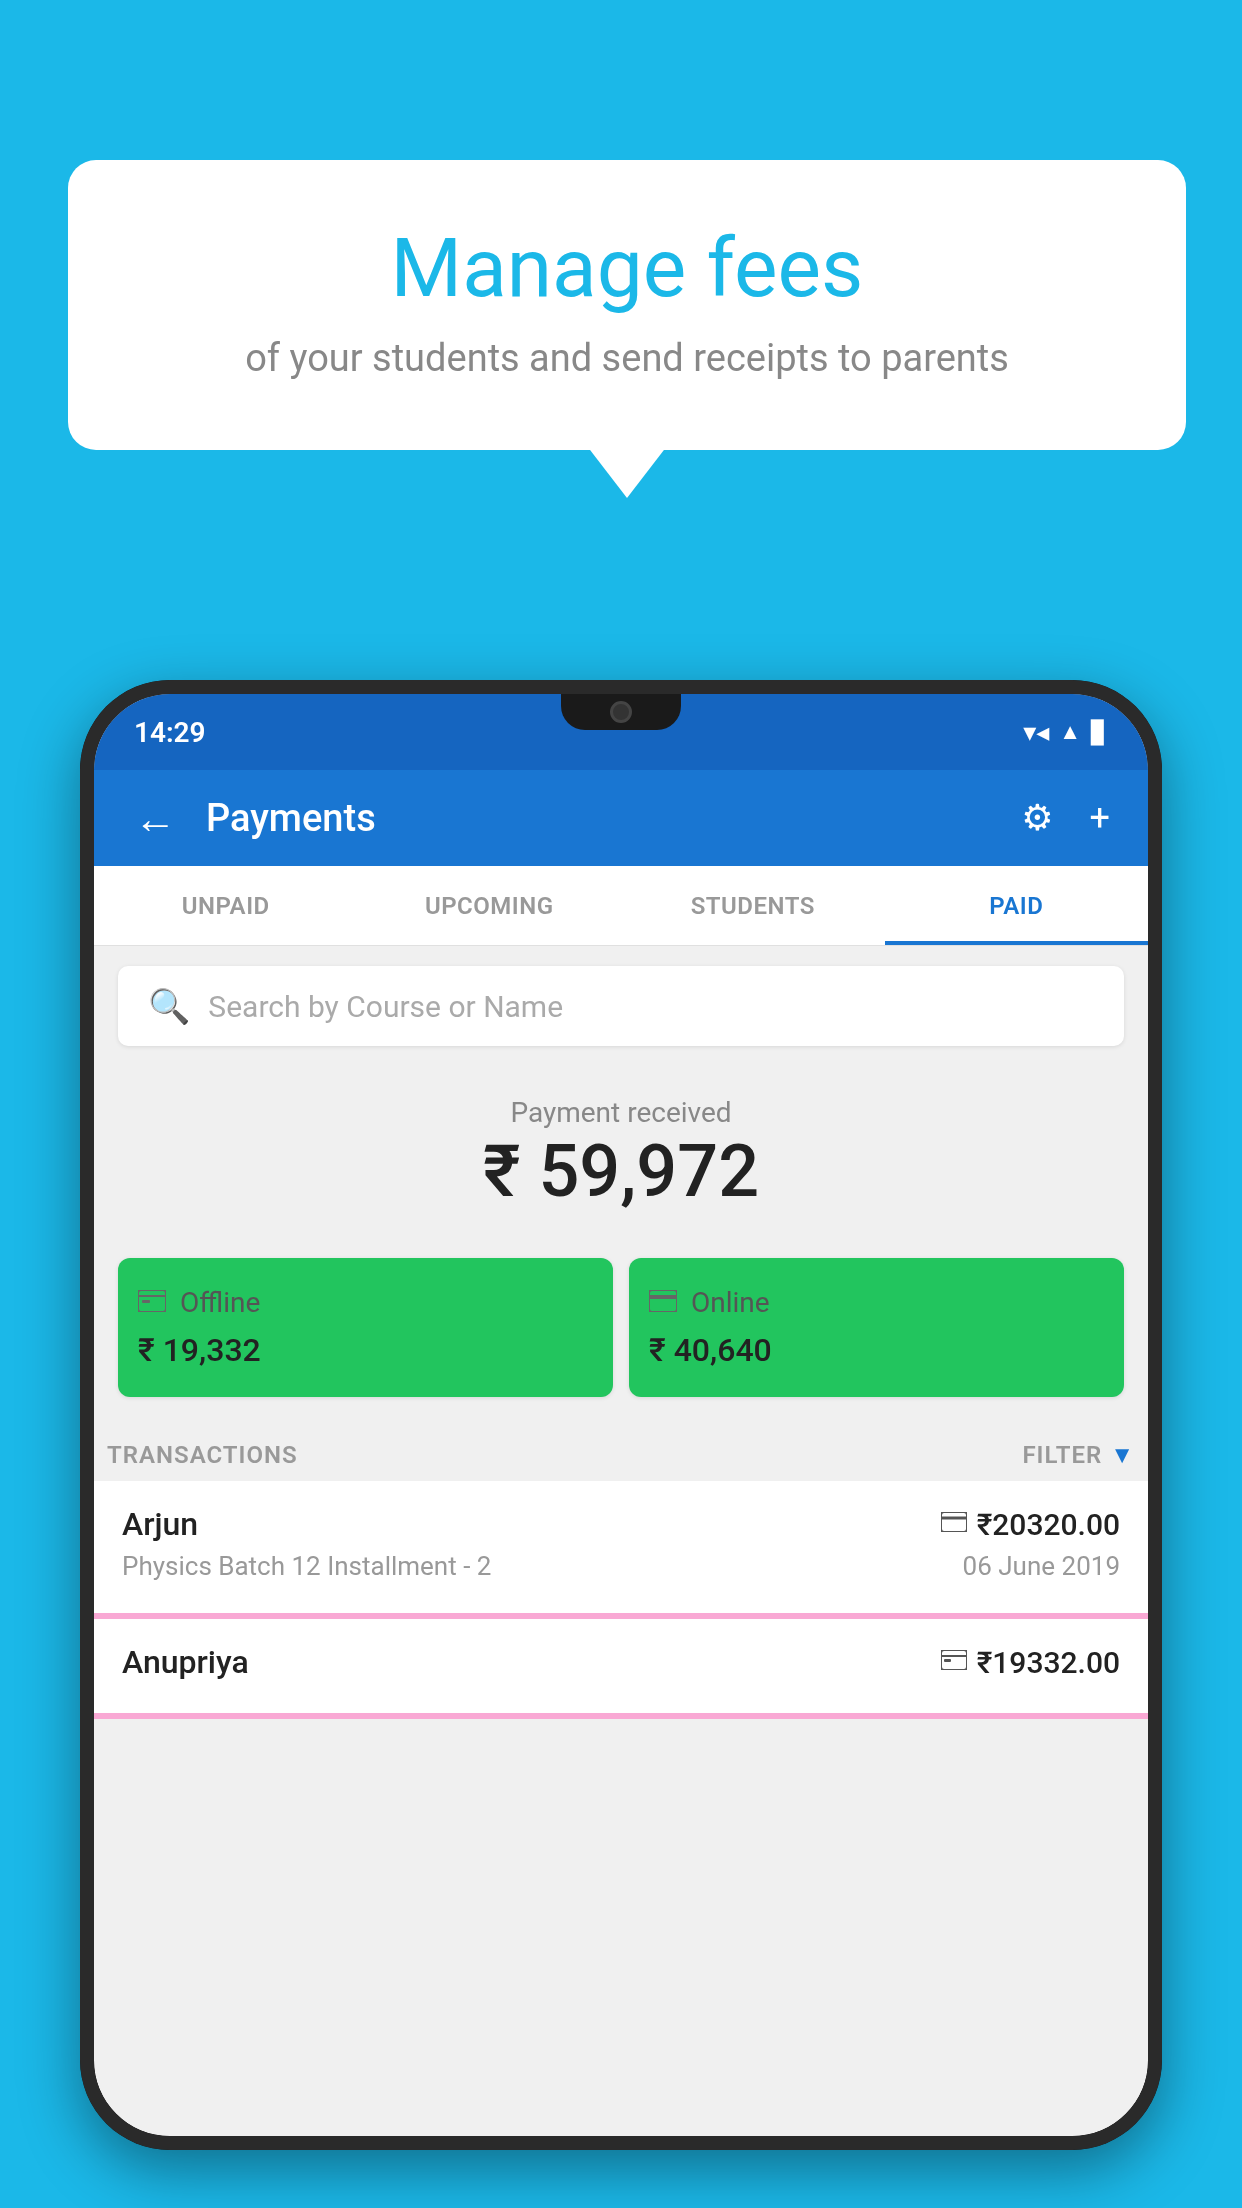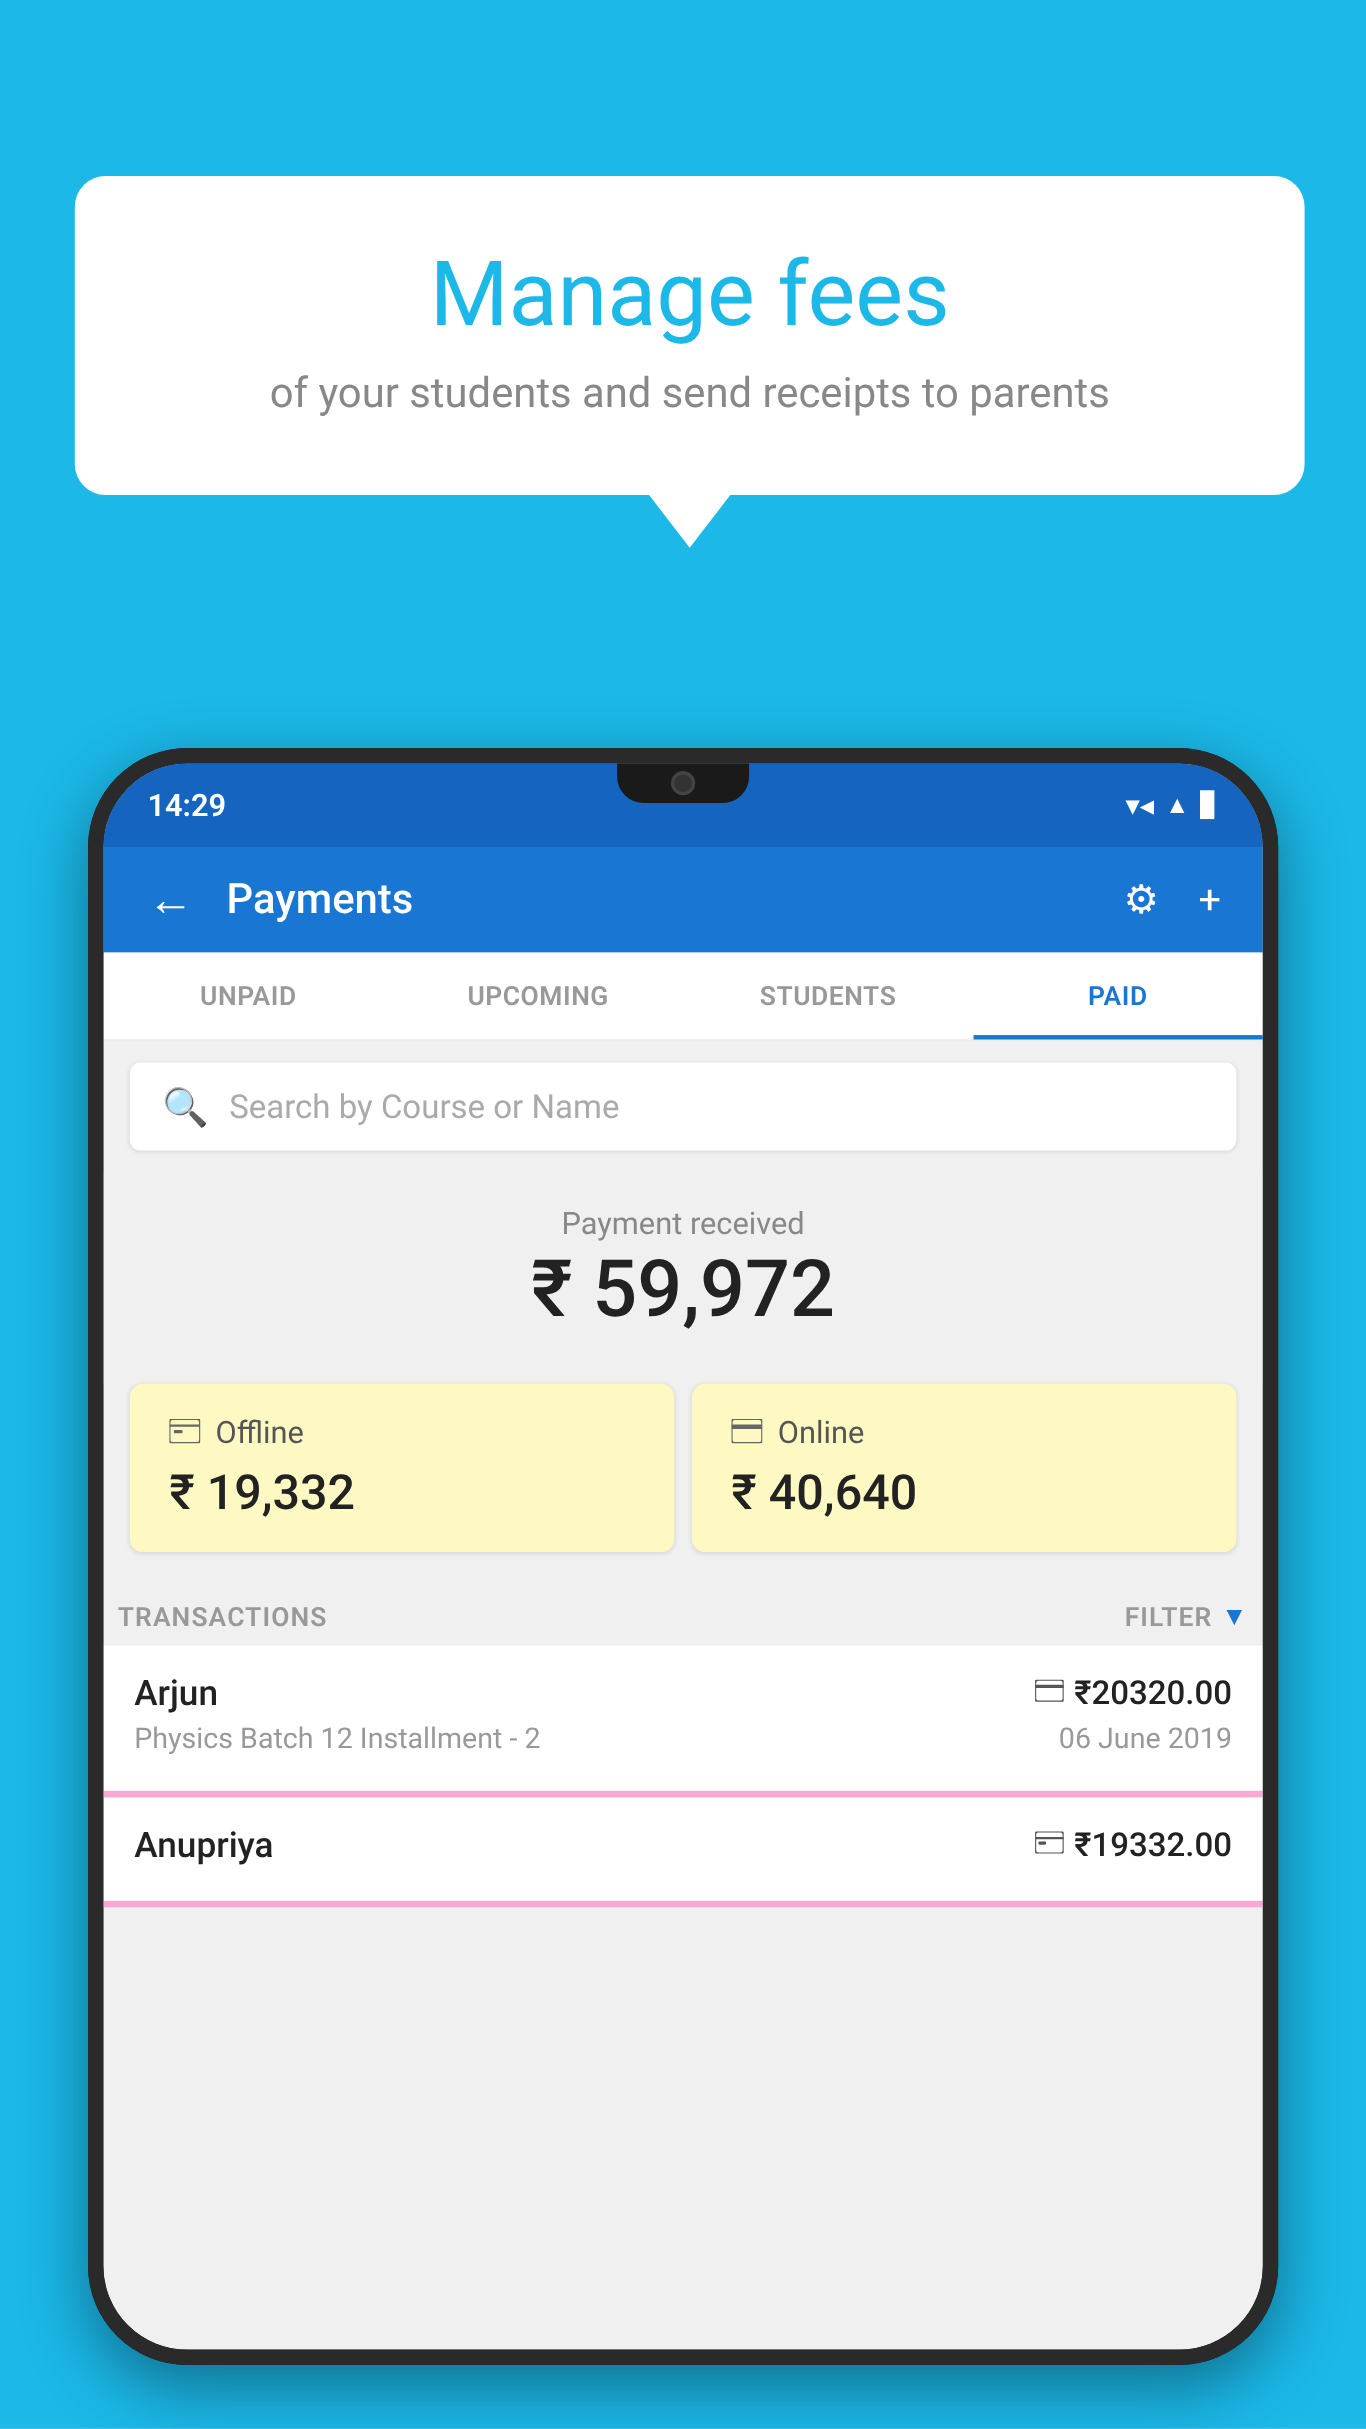--- a/index.html
+++ b/index.html
@@ -249,41 +249,41 @@
     }
 
     
     .payment-cards {
       display: flex;
       gap: 16px;
       padding: 0 24px 24px;
     }
     .payment-card {
       flex: 1;
-      background: #fef9c3;
+      background: #22c55e;
       border-radius: 12px;
-      padding: 28px 36px;
+      padding: 28px 20px;
       box-shadow: 0 1px 4px rgba(0,0,0,0.1);
     }
     .payment-card-header {
       display: flex;
       align-items: center;
       gap: 14px;
       margin-bottom: 12px;
     }
     .card-icon {
       font-size: 28px;
       color: #666;
     }
     .card-label {
       font-size: 28px;
       color: #555;
     }
     .card-amount {
-      font-size: 44px;
+      font-size: 32px;
       font-weight: 500;
       color: #222;
     }
 
     
     .transactions-header {
       display: flex;
       justify-content: space-between;
       align-items: center;
       padding: 20px 13px 12px;

